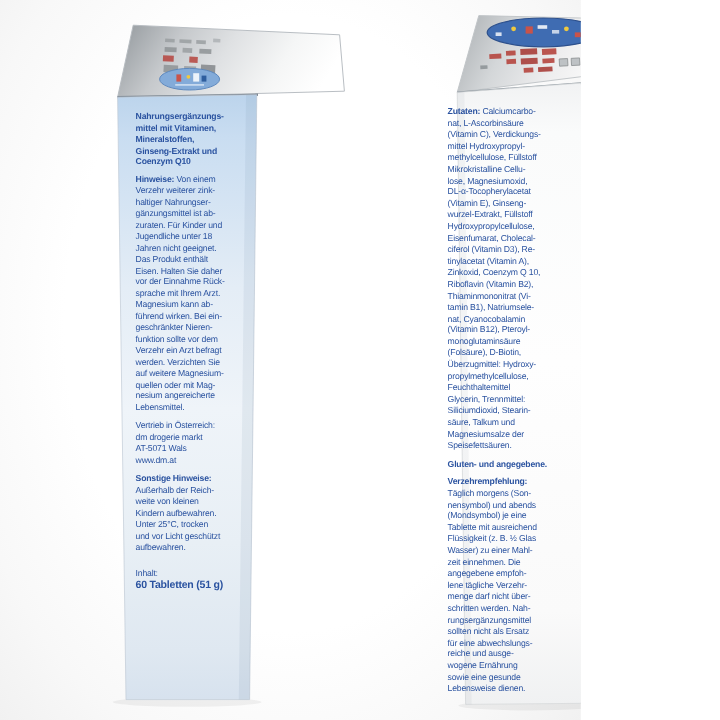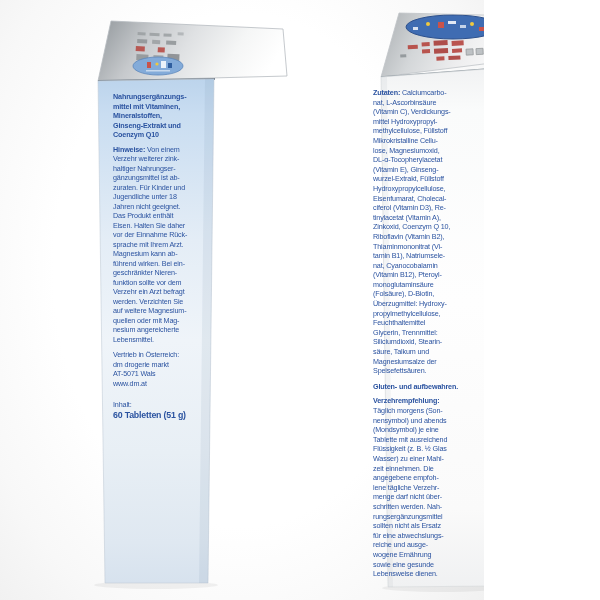--- a/index.html
+++ b/index.html
@@ -162,20 +162,26 @@
 Verzehr ein Arzt befragt
 werden. Verzichten Sie
 auf weitere Magnesium-
 quellen oder mit Mag-
 nesium angereicherte
 Lebensmittel.</span></p>
     <p><span>Vertrieb in Österreich:
 dm drogerie markt
 AT-5071 Wals
 www.dm.at</span></p>
+    <p><b class="block">Sonstige Hinweise:</b><span>Außerhalb der Reich-
+weite von kleinen
+Kindern aufbewahren.
+Unter 25°C, trocken
+und vor Licht geschützt
+aufbewahren.</span></p>
     <p class="inhalt"><span>Inhalt:</span></p>
     <p class="content-value"><span>60 Tabletten (51 g)</span></p>
   </div>
 
   <div class="panel-text right-text">
     <p><b>Zutaten:</b><span> Calciumcarbo-
 nat, L-Ascorbinsäure
 (Vitamin C), Verdickungs-
 mittel Hydroxypropyl-
 methylcellulose, Füllstoff
@@ -197,21 +203,21 @@
 monoglutaminsäure
 (Folsäure), D-Biotin,
 Überzugmittel: Hydroxy-
 propylmethylcellulose,
 Feuchthaltemittel
 Glycerin, Trennmittel:
 Siliciumdioxid, Stearin-
 säure, Talkum und
 Magnesiumsalze der
 Speisefettsäuren.</span></p>
-    <p class="tight claim"><span>Gluten- und aufbewahren.</span></p>
+    <p class="tight claim"><span>Gluten- und angegebene.</span></p>
     <p><b class="block">Verzehrempfehlung:</b><span>Täglich morgens (Son-
 nensymbol) und abends
 (Mondsymbol) je eine
 Tablette mit ausreichend
 Flüssigkeit (z. B. ½ Glas
 Wasser) zu einer Mahl-
 zeit einnehmen. Die
 angegebene empfoh-
 lene tägliche Verzehr-
 menge darf nicht über-

